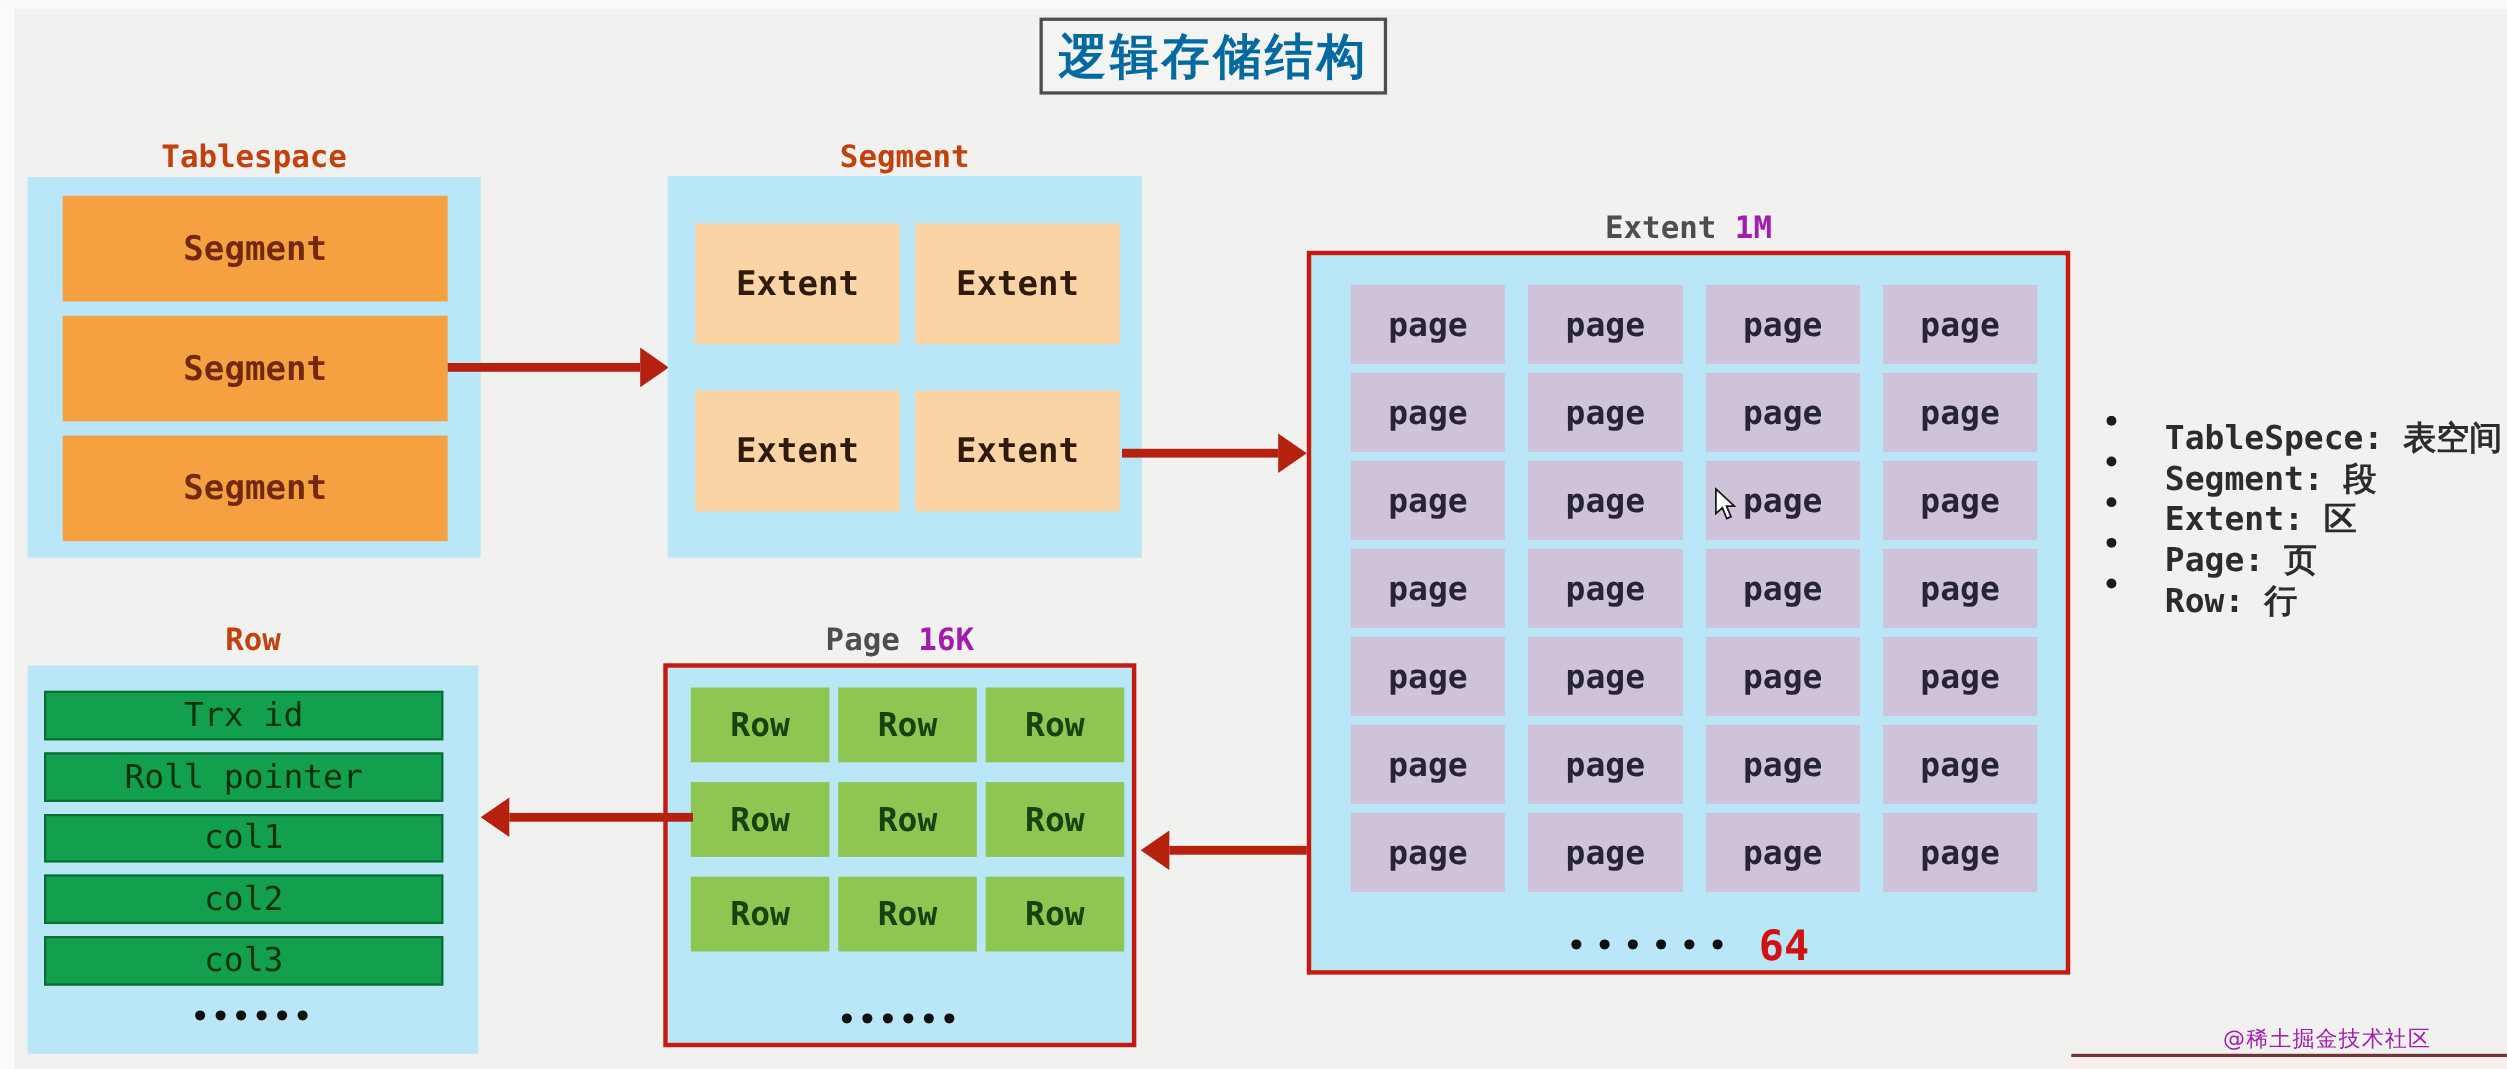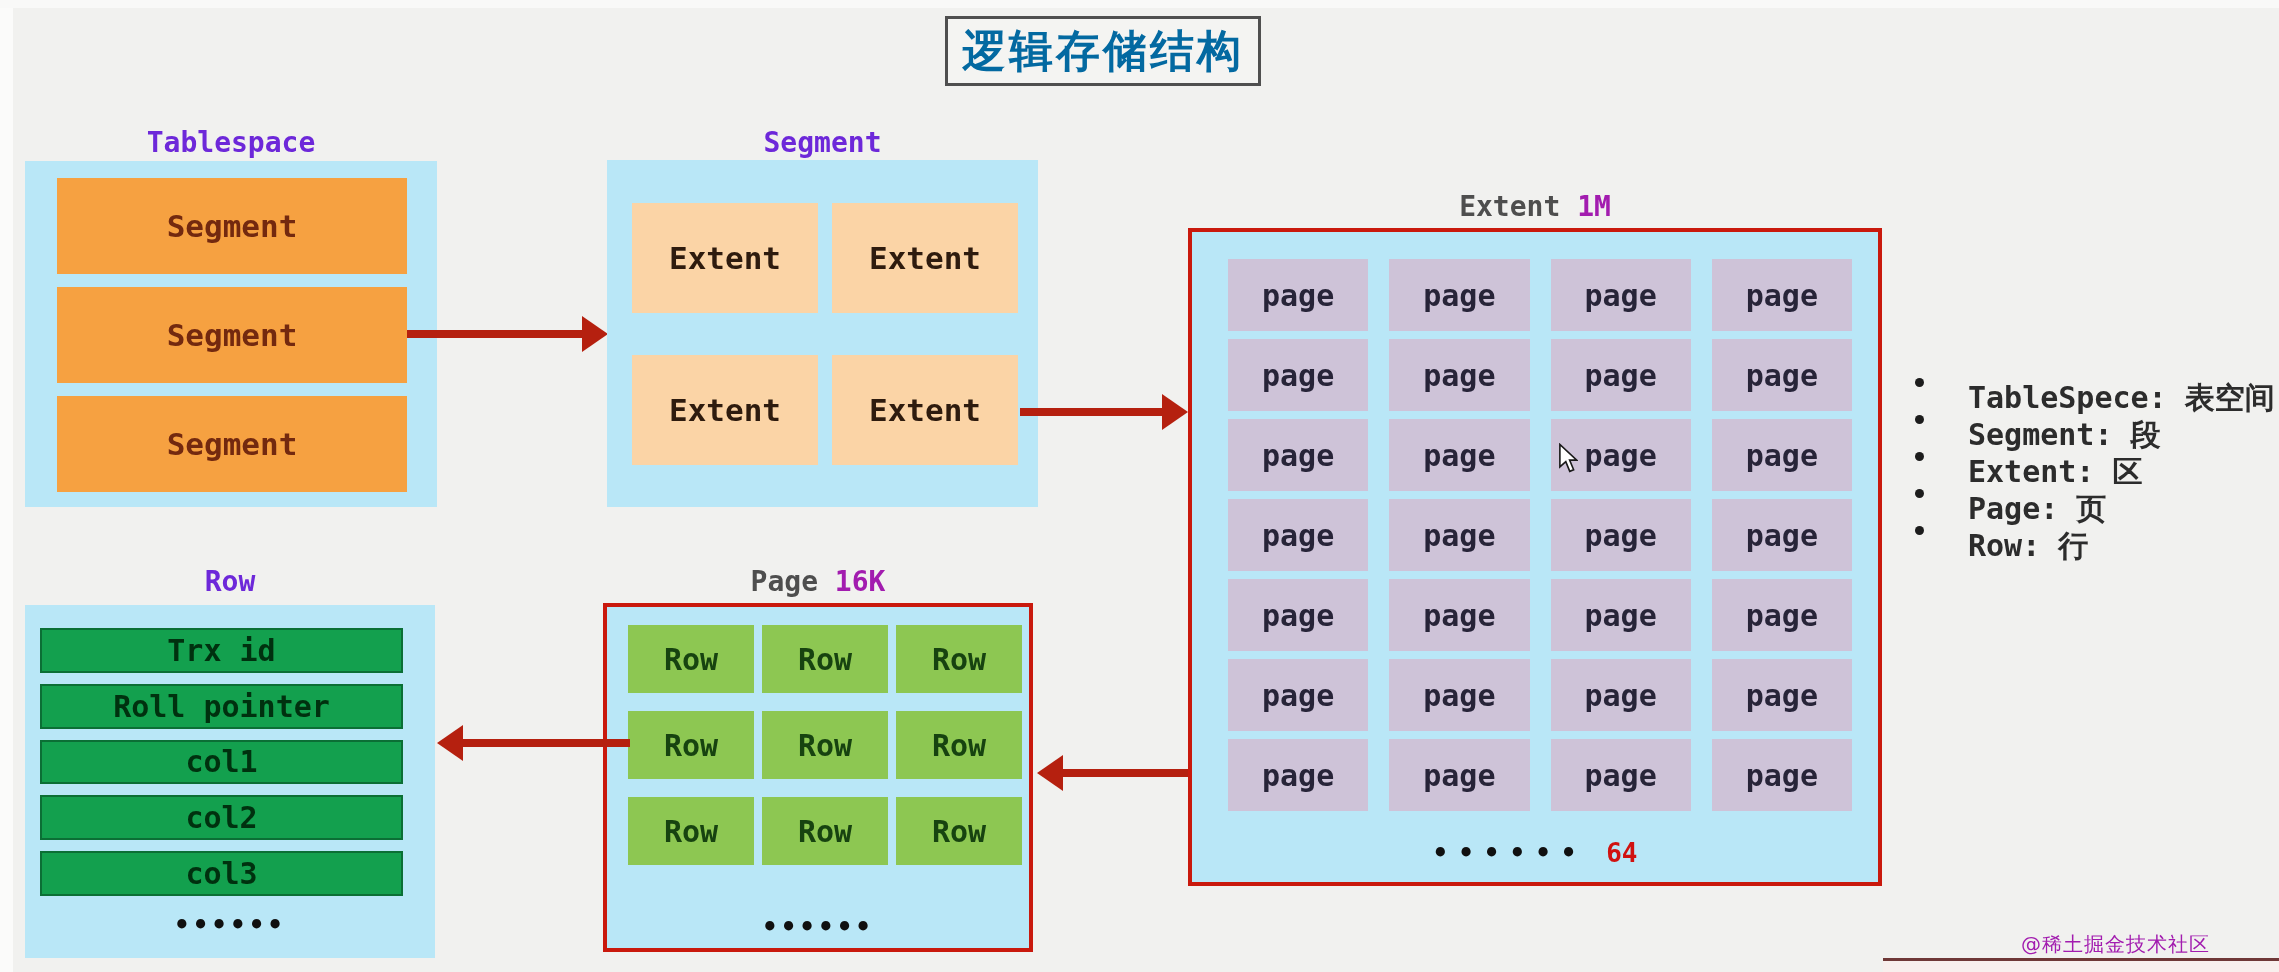--- a/index.html
+++ b/index.html
@@ -17,21 +17,21 @@
     left:945px;top:16px;width:310px;height:64px;
     border:3px solid #4f4f4f;background:#f4f4f2;
     display:flex;align-items:center;justify-content:center;
   }
   .title-text{
     font-family:"DejaVu Sans","Liberation Sans",sans-serif;
     font-size:44px;font-weight:bold;color:#0369a1;letter-spacing:3px;
   }
 
   
-  .box-label{font-weight:bold;font-size:28px;color:#6d28d9;text-align:center;}
+  .box-label{font-weight:bold;font-size:28px;color:#c2410c;text-align:center;}
   .box-label.gray{color:#4e4e4e;}
   .size-red{color:#a21caf;}
 
   .blue-box{background:#b9e7f7;}
 
   
   .ts-label{left:25px;top:126px;width:412px;}
   .ts-box{left:25px;top:161px;width:412px;height:346px;}
   .ts-segments{left:57px;top:178px;width:350px;height:314px;display:flex;flex-direction:column;gap:13px;}
   .seg-bar{
@@ -60,21 +60,21 @@
     display:grid;grid-template-columns:repeat(4,1fr);grid-template-rows:repeat(7,1fr);
     column-gap:21px;row-gap:8px;
   }
   .page-cell{
     background:#cec3d8;display:flex;align-items:center;justify-content:center;
     font-size:30px;font-weight:bold;color:#272438;
   }
   .ext-dots{left:1188px;top:838px;width:694px;text-align:center;}
   .dots{font-size:26px;font-weight:bold;color:#101010;letter-spacing:10px;vertical-align:middle;}
   .dots.tight{letter-spacing:3px;}
-  .ext-count{font-size:26px;font-weight:bold;color:#d01210;margin-left:10px;vertical-align:middle;}
+  .ext-count{font-size:38px;font-weight:bold;color:#d01210;margin-left:10px;vertical-align:middle;}
 
   
   .page-label{left:603px;top:565px;width:430px;}
   .page-box{left:603px;top:603px;width:430px;height:349px;border:4px solid #c9190d;box-sizing:border-box;}
   .page-rows{
     left:628px;top:625px;width:394px;height:240px;
     display:grid;grid-template-columns:repeat(3,1fr);grid-template-rows:repeat(3,1fr);
     column-gap:8px;row-gap:18px;
   }
   .row-cell{
@@ -83,21 +83,21 @@
   }
   .page-dots{left:603px;top:912px;width:430px;text-align:center;}
 
   
   .row-label{left:25px;top:565px;width:410px;}
   .row-box{left:25px;top:605px;width:410px;height:353px;}
   .row-fields{left:40px;top:628px;width:363px;height:268px;display:flex;flex-direction:column;gap:11px;}
   .row-bar{
     flex:1;background:#13a04e;border:2px solid #0b6f35;box-sizing:border-box;
     display:flex;align-items:center;justify-content:center;
-    font-size:30px;font-weight:bold;color:#00310f;
+    font-size:30px;font-weight:normal;color:#00310f;
   }
   .row-dots{left:25px;top:910px;width:410px;text-align:center;}
 
   
   .shaft{height:8px;background:#b5200f;}
   .head-right{width:0;height:0;border-top:18px solid transparent;border-bottom:18px solid transparent;border-left:26px solid #b5200f;}
   .head-left{width:0;height:0;border-top:18px solid transparent;border-bottom:18px solid transparent;border-right:26px solid #b5200f;}
 
   
   .legend{left:1896px;top:378px;width:383px;overflow:hidden;}

